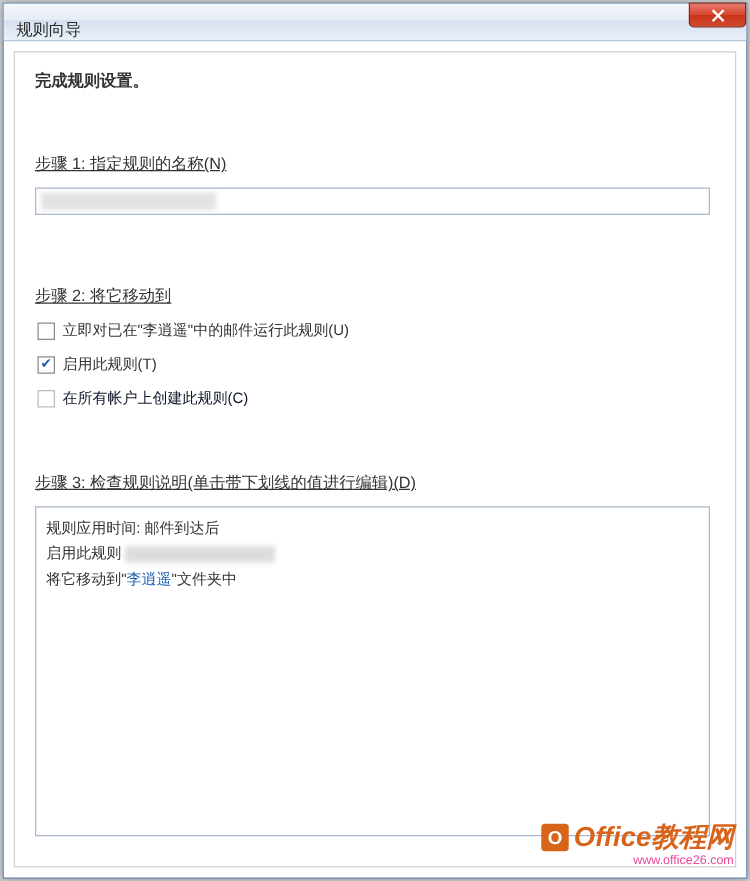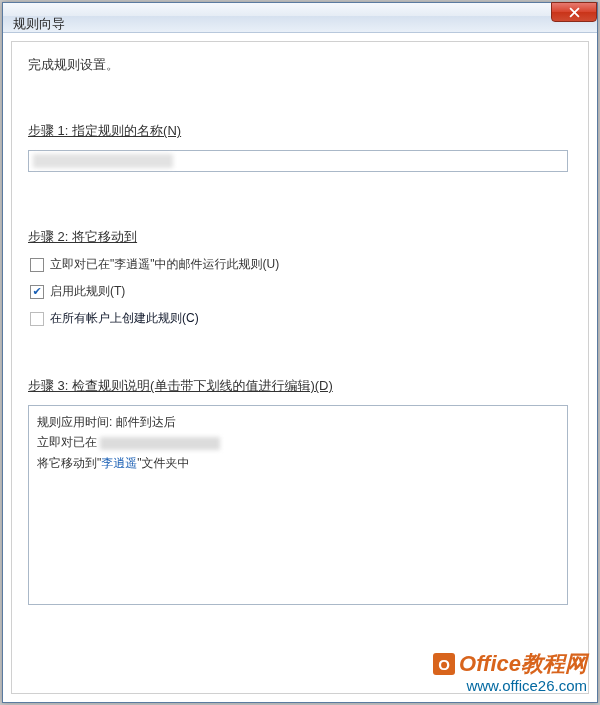--- a/index.html
+++ b/index.html
@@ -61,20 +61,21 @@
     right: 8px;
     top: 38px;
     bottom: 8px;
     background: #fff;
     border: 1px solid #d0d0d0;
     padding: 14px 16px;
   }
   .heading {
     font-size: 13px;
     margin-bottom: 48px;
+    font-weight: bold;
   }
   .section-label {
     font-size: 13px;
     margin-bottom: 10px;
     text-decoration: underline;
   }
   .name-input {
     width: 540px;
     height: 22px;
     border: 1px solid #aab8c8;
@@ -108,21 +109,21 @@
     justify-content: center;
     font-size: 11px;
     line-height: 1;
     color: #1a5fb4;
   }
   .cb.disabled { border-color: #bcbcbc; }
   .opt-row.disabled { color: #0f172a; }
   .gap-md { height: 40px; }
   .desc-box {
     width: 540px;
-    height: 200px;
+    height: 264px;
     border: 1px solid #aab8c8;
     padding: 6px 8px;
     font-size: 12px;
     line-height: 1.7;
     background: #fff;
   }
   .desc-box .blur2 {
     display: inline-block;
     width: 120px;
     height: 13px;
@@ -158,22 +159,22 @@
     border-radius: 3px;
     display: inline-flex;
     align-items: center;
     justify-content: center;
     color: #fff;
     font-size: 15px;
     font-style: normal;
     font-weight: bold;
   }
   .wm-line2 {
-    font-size: 15px;
-    color: #0369a1;
+    font-size: 10px;
+    color: #ec4899;
     margin-top: -2px;
   }
 </style>
 </head>
 <body>
 
 <div class="window">
 
   <div class="titlebar">
     <span class="title">规则向导</span>
@@ -212,21 +213,21 @@
       <span>在所有帐户上创建此规则(C)</span>
     </div>
 
     <div class="gap-md"></div>
 
     <div class="section-label">步骤 3: 检查规则说明(单击带下划线的值进行编辑)(D)</div>
 
     <div class="desc-box">
       <div>规则应用时间: 邮件到达后</div>
       <div>
-        <span>立即对已在</span>
+        <span>启用此规则</span>
         <span class="blur2"></span>
       </div>
       <div>
         <span>将它移动到"</span><span class="link">李逍遥</span><span>"文件夹中</span>
       </div>
     </div>
 
   </div>
 
   <div class="watermark">

